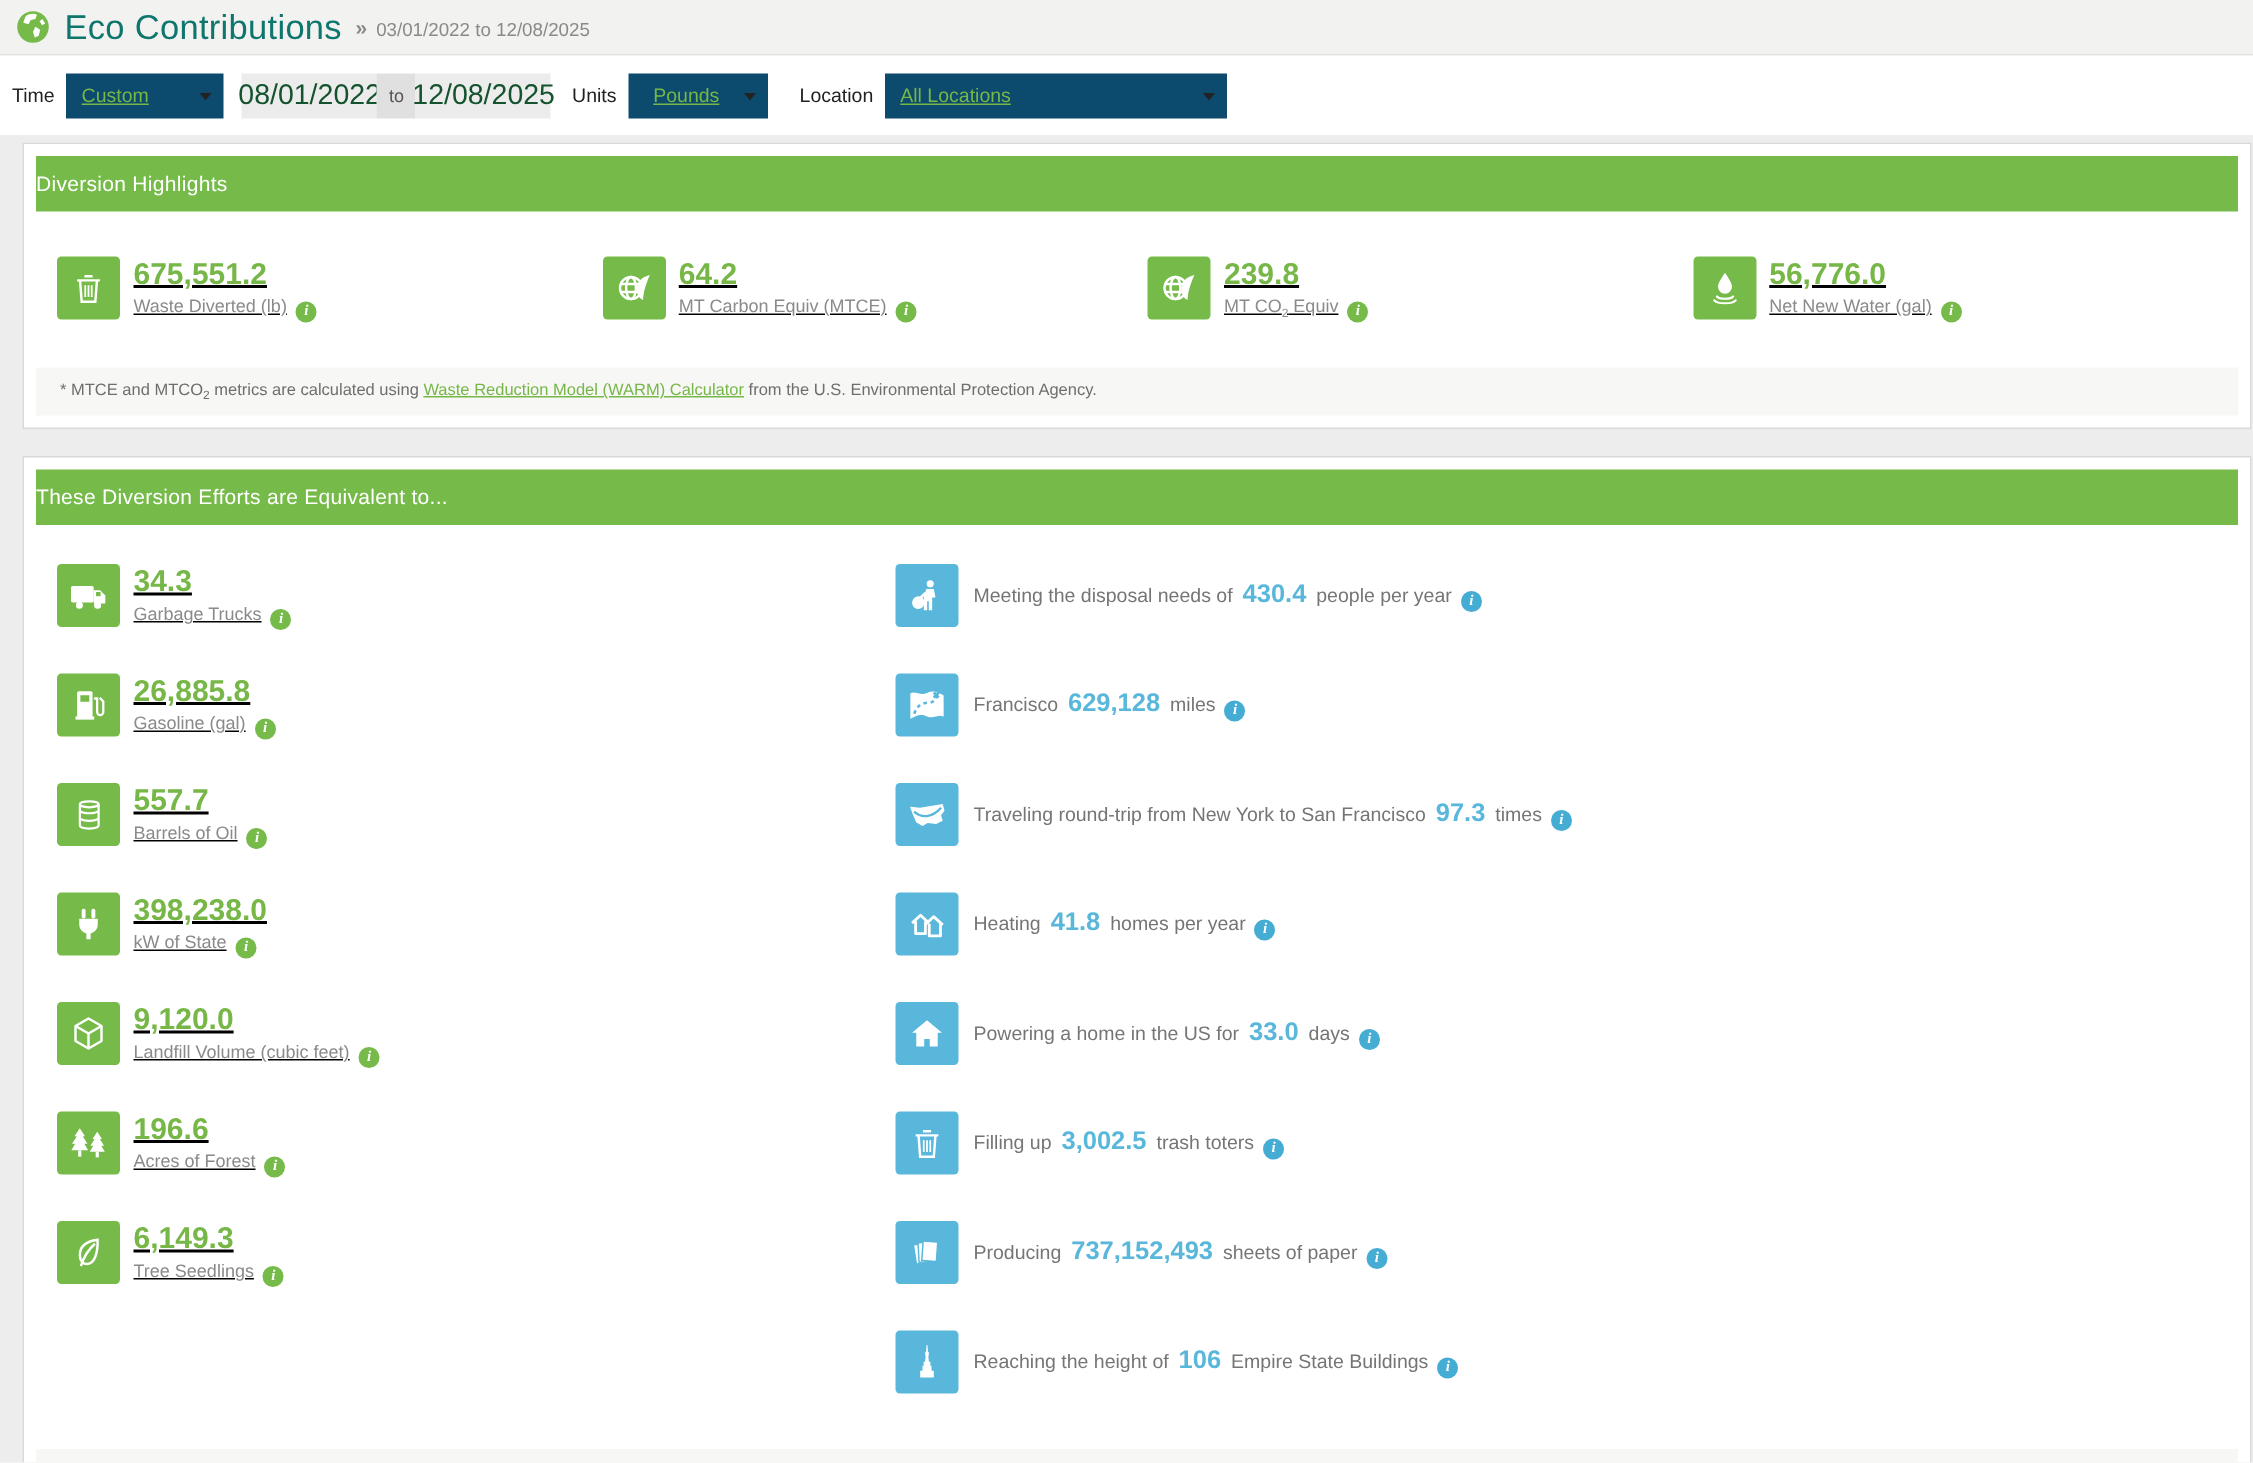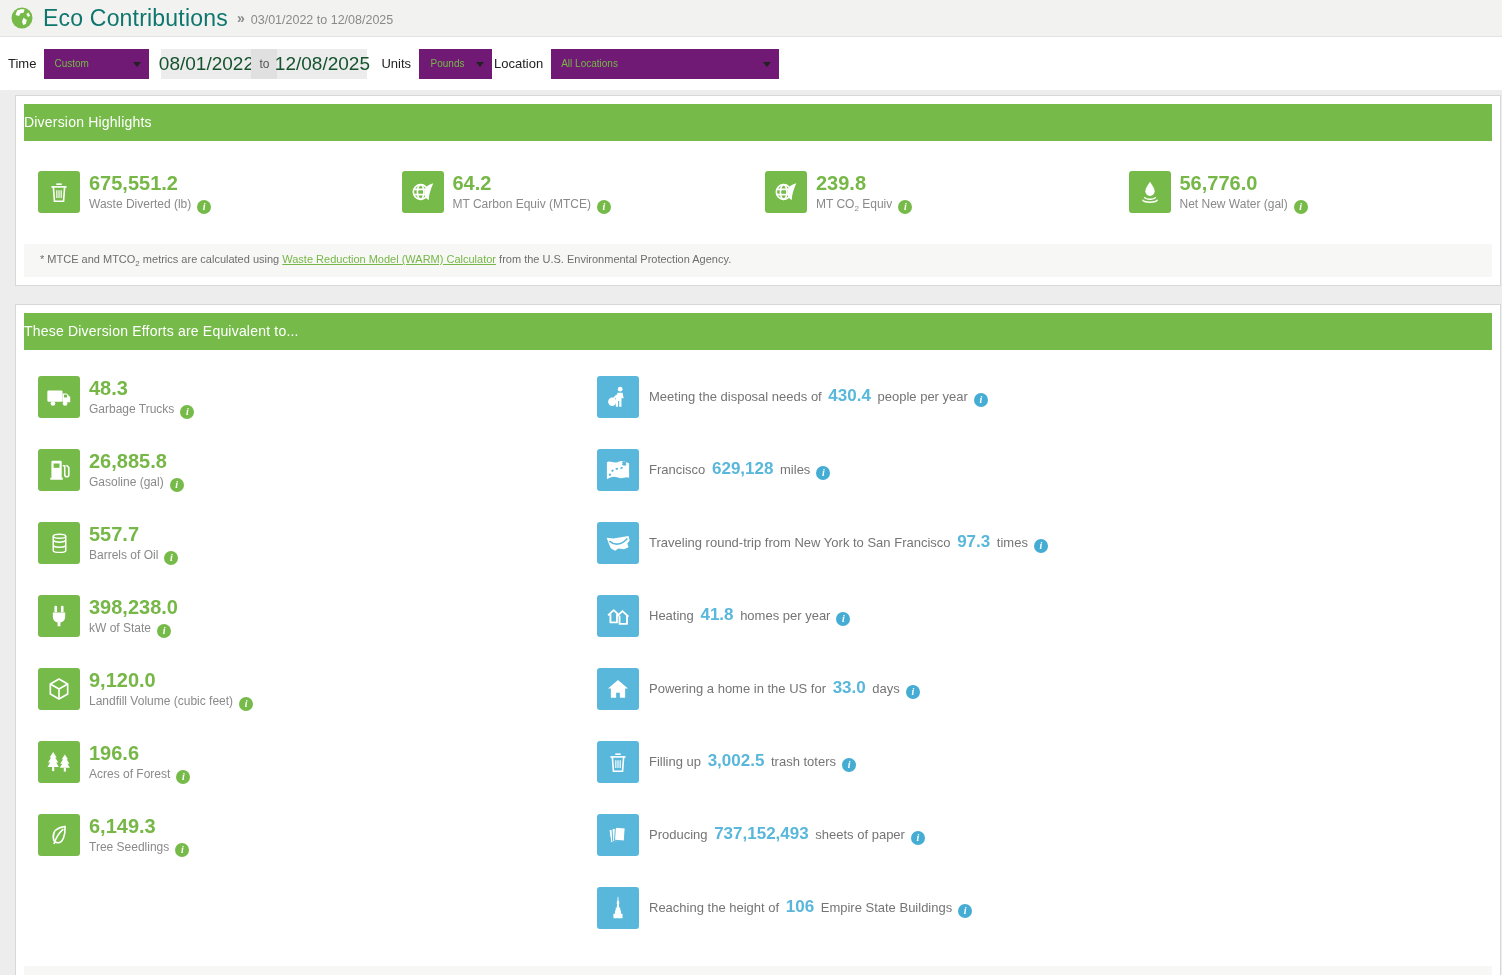--- a/index.html
+++ b/index.html
@@ -11,26 +11,26 @@
   .topbar { height:37px; background:#f2f2f1; border-bottom:1px solid #e2e2e0;
             display:flex; align-items:center; padding-left:10px; }
   .logo { width:24px; height:24px; flex:0 0 auto; }
   .page-title { font-size:23px; color:#0f766e; margin-left:9px; letter-spacing:0.2px; }
   .crumb-sep { font-size:14px; color:#8a8a8a; margin-left:9px; font-weight:bold; }
   .crumb-range { font-size:12.5px; color:#8a8a8a; margin-left:6px; padding-top:3px; }
 
   
   .filterbar { background:#fff; height:53px; display:flex; align-items:center; padding-left:8px; }
   .flabel { font-size:13px; color:#222; margin-right:8px; }
-  .selbox { position:relative; background:#701a75; height:30px; display:flex; align-items:center;
-            font-size:10px; color:#76b747; padding:0 22px 0 10px; cursor:pointer; }
+  .selbox { position:relative; background:#0c4a6e; height:30px; display:flex; align-items:center;
+            font-size:13px; color:#76b747; padding:0 22px 0 10px; cursor:pointer;text-decoration:underline; }
   .selbox .arrow { position:absolute; right:8px; top:13px; width:0; height:0;
             border-left:4px solid transparent; border-right:4px solid transparent; border-top:5px solid #222; }
   .sel-time { width:105px; margin-right:12px; }
-  .sel-units { width:73px; margin-right:2px; }
+  .sel-units { width:93px; margin-right:21px; }
   .sel-units .selval { margin:0 auto; padding-right:4px; }
   .sel-location { width:228px; }
   .dategroup { display:flex; height:30px; margin-right:14px; }
   .datebox { background:#ececec; width:90px; height:30px; font-size:19px; color:#14532d;
              display:flex; align-items:center; justify-content:center; cursor:text; }
   .tobox { background:#e0e0e0; width:26px; height:30px; font-size:12px; color:#555;
            display:flex; align-items:center; justify-content:center; }
 
   
   .content { padding:5px 1px 0 15px; }
@@ -42,21 +42,21 @@
   .footnote a { color:#76b747; text-decoration:underline; cursor:pointer; }
   sub { font-size:8px; }
 
   
   .icon-sq { width:42px; height:42px; border-radius:3px; flex:0 0 auto;
              display:flex; align-items:center; justify-content:center; }
   .icon-sq.green { background:#76bb4a; }
   .icon-sq.blue  { background:#58b7da; }
   .hl-row { display:flex; padding:30px 0 30px 14px; }
   .hl-item { flex:1 1 0; display:flex; }
-  .item-text { margin-left:9px; padding-top:1px; }
+  .item-text { margin-left:9px; padding-top:1px;text-decoration:underline; }
   .val { font-size:20px; font-weight:bold; color:#76b747; line-height:22px; }
   .lbl { font-size:12px; color:#8a8a8a; margin-top:3px; white-space:nowrap; }
   .info { display:inline-block; width:14px; height:14px; border-radius:50%;
           color:#fff; font-size:10px; font-weight:bold; font-style:italic; text-align:center;
           line-height:14px; margin-left:6px; vertical-align:-2px; cursor:pointer;
           font-family:"Liberation Serif", serif; }
   .info.green-info { background:#76bb4a; }
   .info.blue-info  { background:#45acd4; }
 
   
@@ -199,21 +199,21 @@
                   <g fill="#fff">
                     <rect x="2" y="6.5" width="13" height="9.5" rx="1"></rect>
                     <path d="M15 9h3.6l3 3v4.5h-6.6z"></path>
                   </g>
                   <rect x="16.3" y="10" width="2.6" height="2.4" fill="#76bb4a"></rect>
                   <circle cx="6.8" cy="17.6" r="2" fill="#fff"></circle>
                   <circle cx="17.2" cy="17.6" r="2" fill="#fff"></circle>
                 </svg>
             </div>
             <div class="item-text">
-              <div class="val">48.3</div>
+              <div class="val">34.3</div>
               <div class="lbl"><span>Garbage Trucks</span><span class="info green-info">i</span></div>
             </div>
           </div>
 
           <div class="eq-item">
             <div class="icon-sq green">
               <svg width="26" height="26" viewBox="0 0 24 24">
                   <rect x="5" y="3.5" width="9.5" height="16" rx="1" fill="#fff"></rect>
                   <rect x="7" y="6" width="5.5" height="4" fill="#76bb4a"></rect>
                   <rect x="4" y="19" width="11.5" height="2" fill="#fff"></rect>

